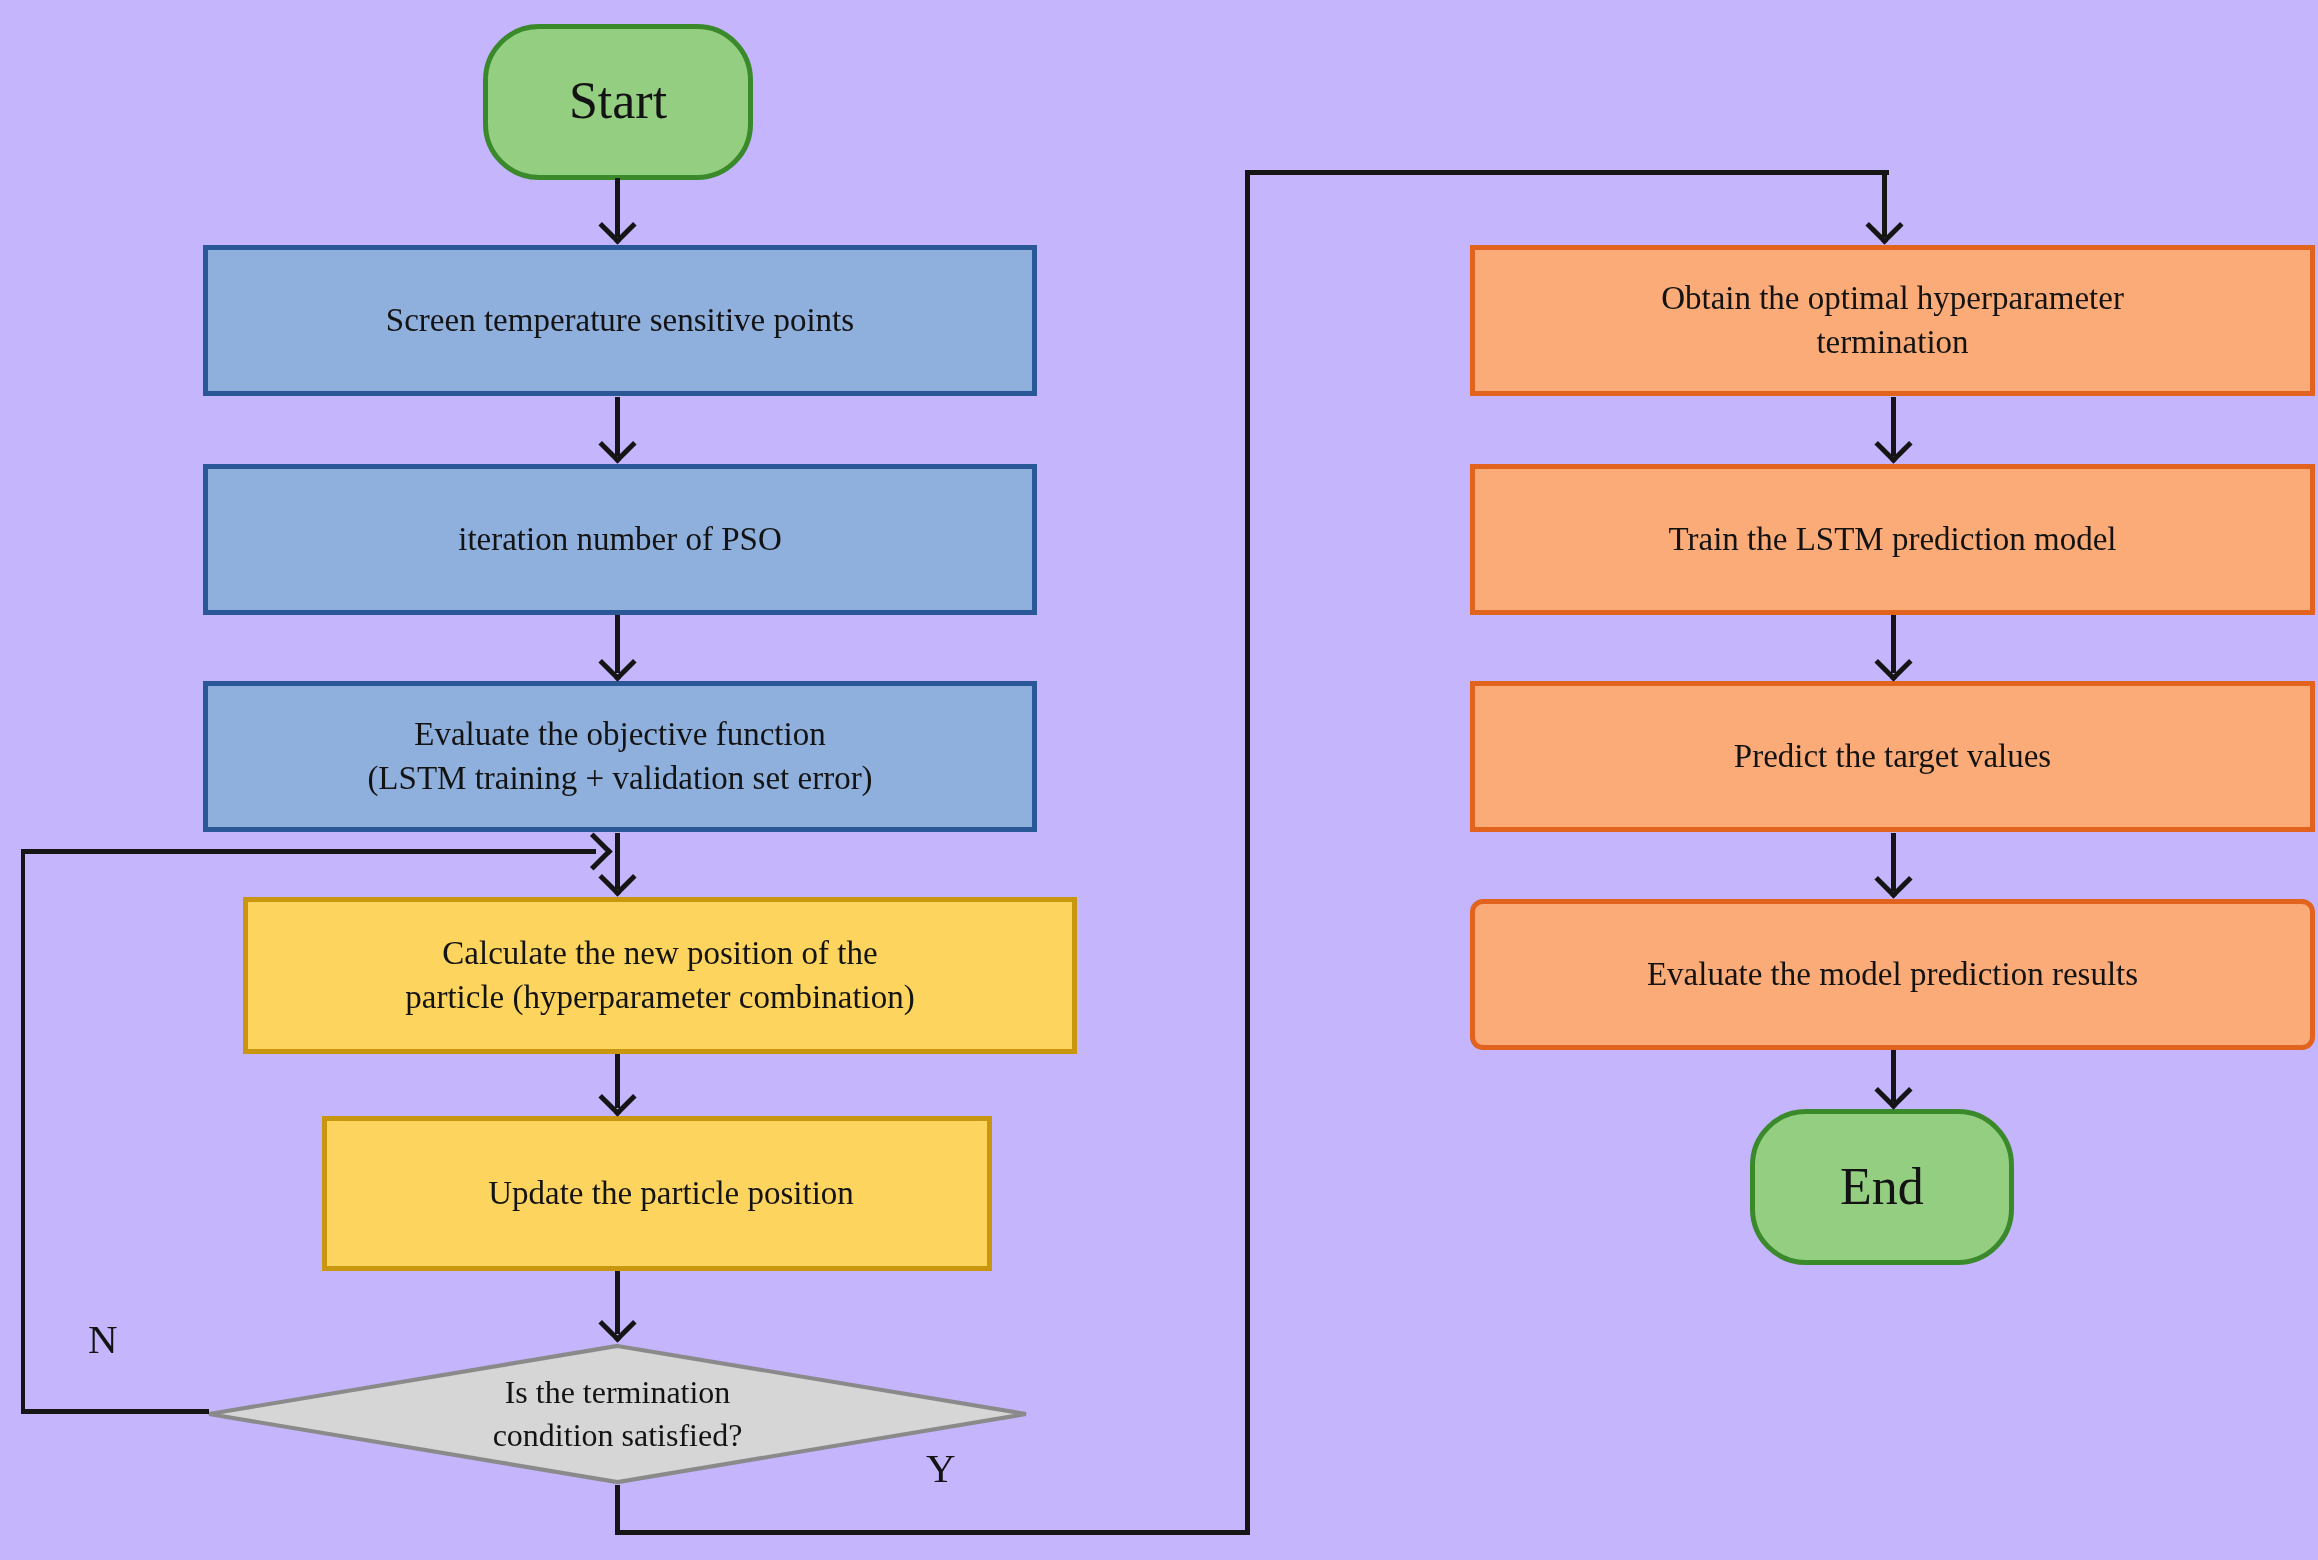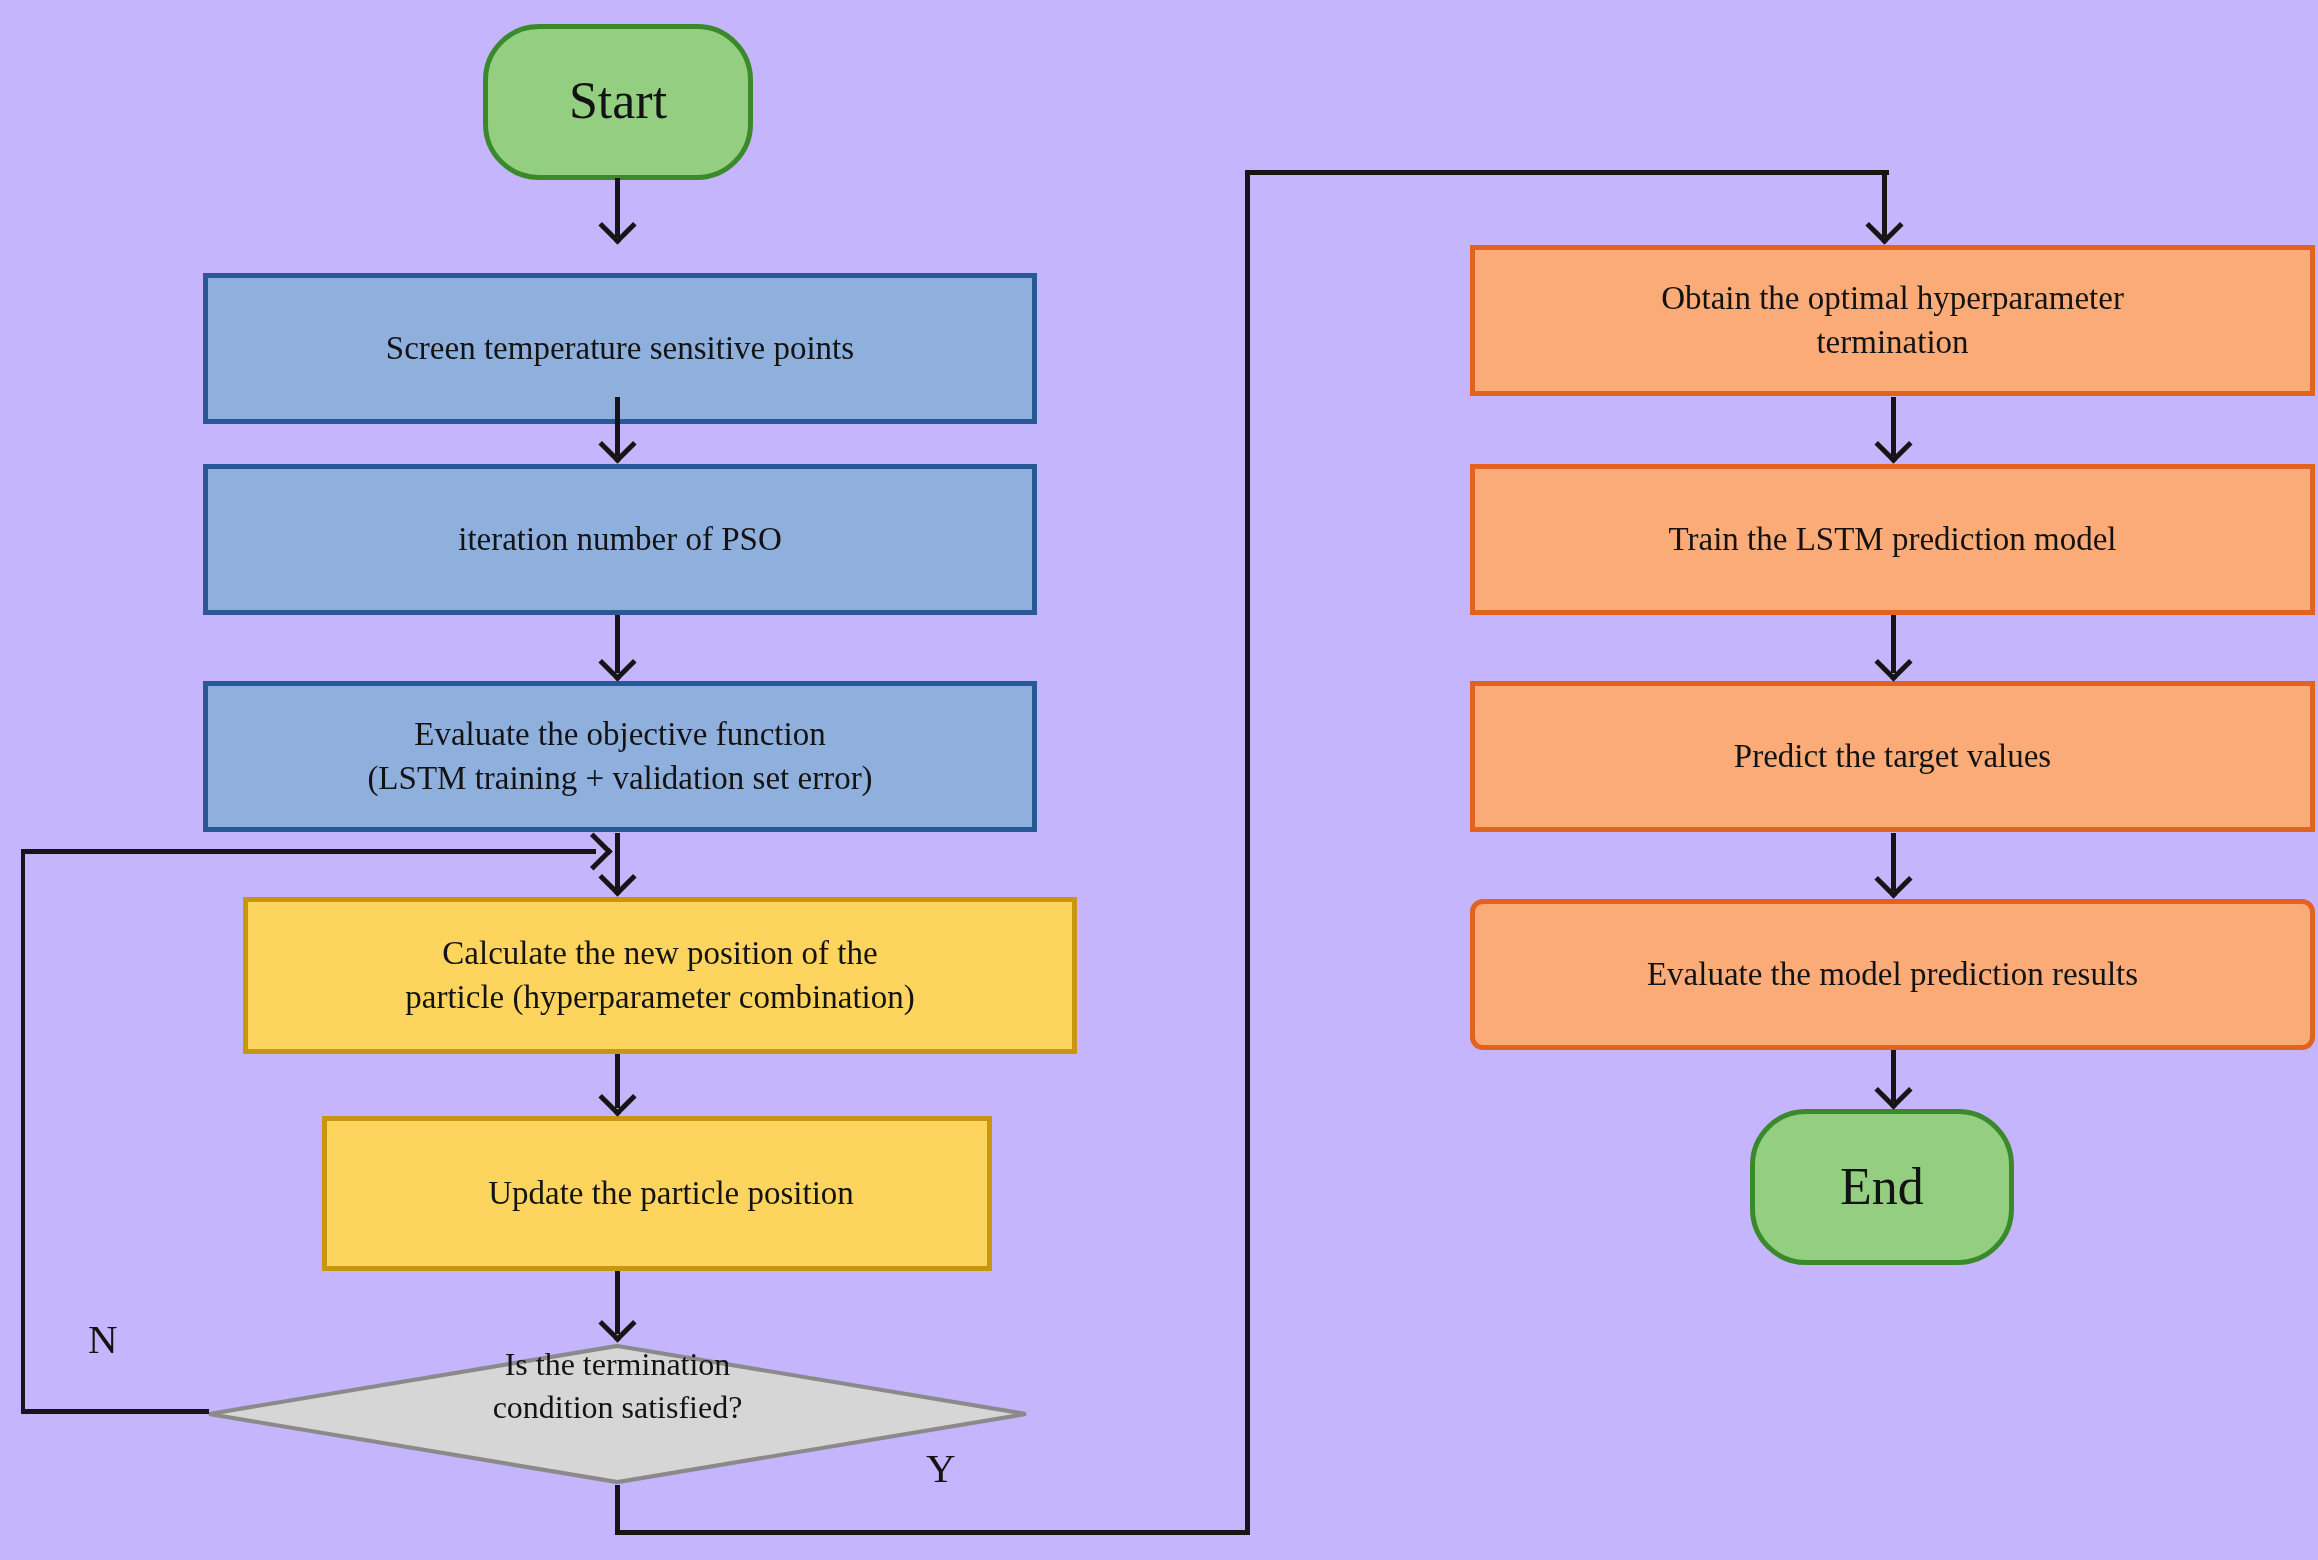--- a/index.html
+++ b/index.html
@@ -25,40 +25,40 @@
   .proc-yellow{background:var(--yellow-fill);border:5.9px solid var(--yellow-border);margin-left:40px;}
   .proc-orange{background:var(--orange-fill);border:5.9px solid var(--orange-border);}
   .stadium{
     background:var(--green-fill);border:5.3px solid var(--green-border);
     border-radius:56px;font-size:52px;
   }
   .diamond-wrap{position:absolute;}
   .diamond-wrap svg{position:absolute;left:0;top:0;width:100%;height:100%;}
   .diamond-text{
     position:absolute;left:0;top:0;width:100%;height:100%;
-    display:flex;flex-direction:column;align-items:center;
+    display:flex;flex-direction:column;justify-content:center;align-items:center;
     text-align:center;font-size:32px;line-height:1.35;
   }
   .vl{position:absolute;width:4.7px;background:var(--line);}
   .hl{position:absolute;height:4.7px;background:var(--line);}
   .chev{position:absolute;width:27px;height:27px;box-sizing:border-box;}
   .chev.down {border-left:5.3px solid var(--line);border-bottom:5.3px solid var(--line);transform:rotate(-45deg);}
   .chev.right{border-top:5.3px solid var(--line);border-right:5.3px solid var(--line);transform:rotate(45deg);}
   .edge-label{position:absolute;font-size:41px;}
 </style>
 </head>
 <body>
 
 <div class="canvas">
 
   <div class="node stadium" style="left:483px;top:23.5px;width:270px;height:156px;">
     <span class="ln">Start</span>
   </div>
 
-  <div class="node proc-blue" style="left:203px;top:245px;width:834px;height:151px;margin-top:28px;">
+  <div class="node proc-blue" style="left:203px;top:245px;width:834px;height:151px;">
     <span class="ln">Screen temperature sensitive points</span>
   </div>
 
   <div class="node proc-blue" style="left:203px;top:464px;width:834px;height:151px;">
     <span class="ln">iteration number of PSO</span>
   </div>
 
   <div class="node proc-blue" style="left:203px;top:681px;width:834px;height:151px;">
     <span class="ln">Evaluate the objective function</span>
     <span class="ln">(LSTM training + validation set error)</span>

